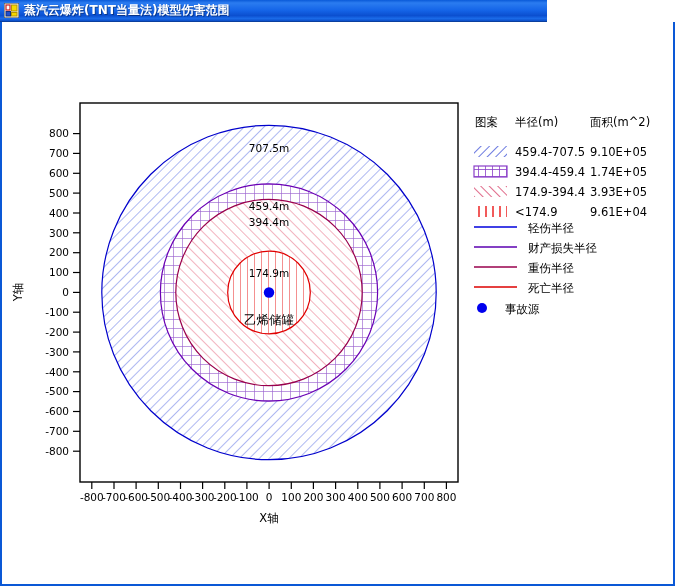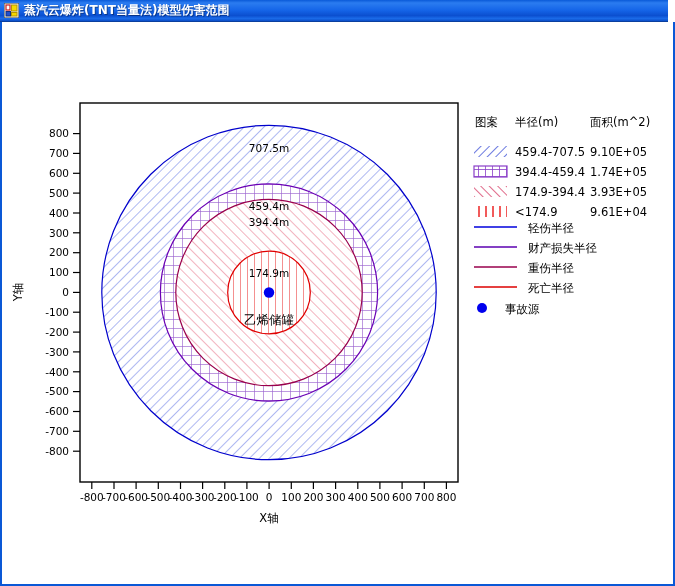--- a/index.html
+++ b/index.html
@@ -18,21 +18,21 @@
     left: 0; top: 0;
     width: 675px;
     height: 586px;
     background: #ffffff;
     box-sizing: border-box;
   }
   
   #title-bar {
     position: absolute;
     left: 0; top: 0;
-    width: 668px;
+    width: 547px;
     height: 22px;
     background: linear-gradient(to bottom,
         #0a5ad8 0%, #2b7cf0 14%, #1565e8 48%, #0b4fd0 74%, #1a6ae8 88%, #0a4ec8 100%);
     border-bottom: 1px solid #0a3f9e;
     box-sizing: border-box;
     display: flex;
     align-items: center;
     padding-left: 4px;
   }
   #title-icon {

